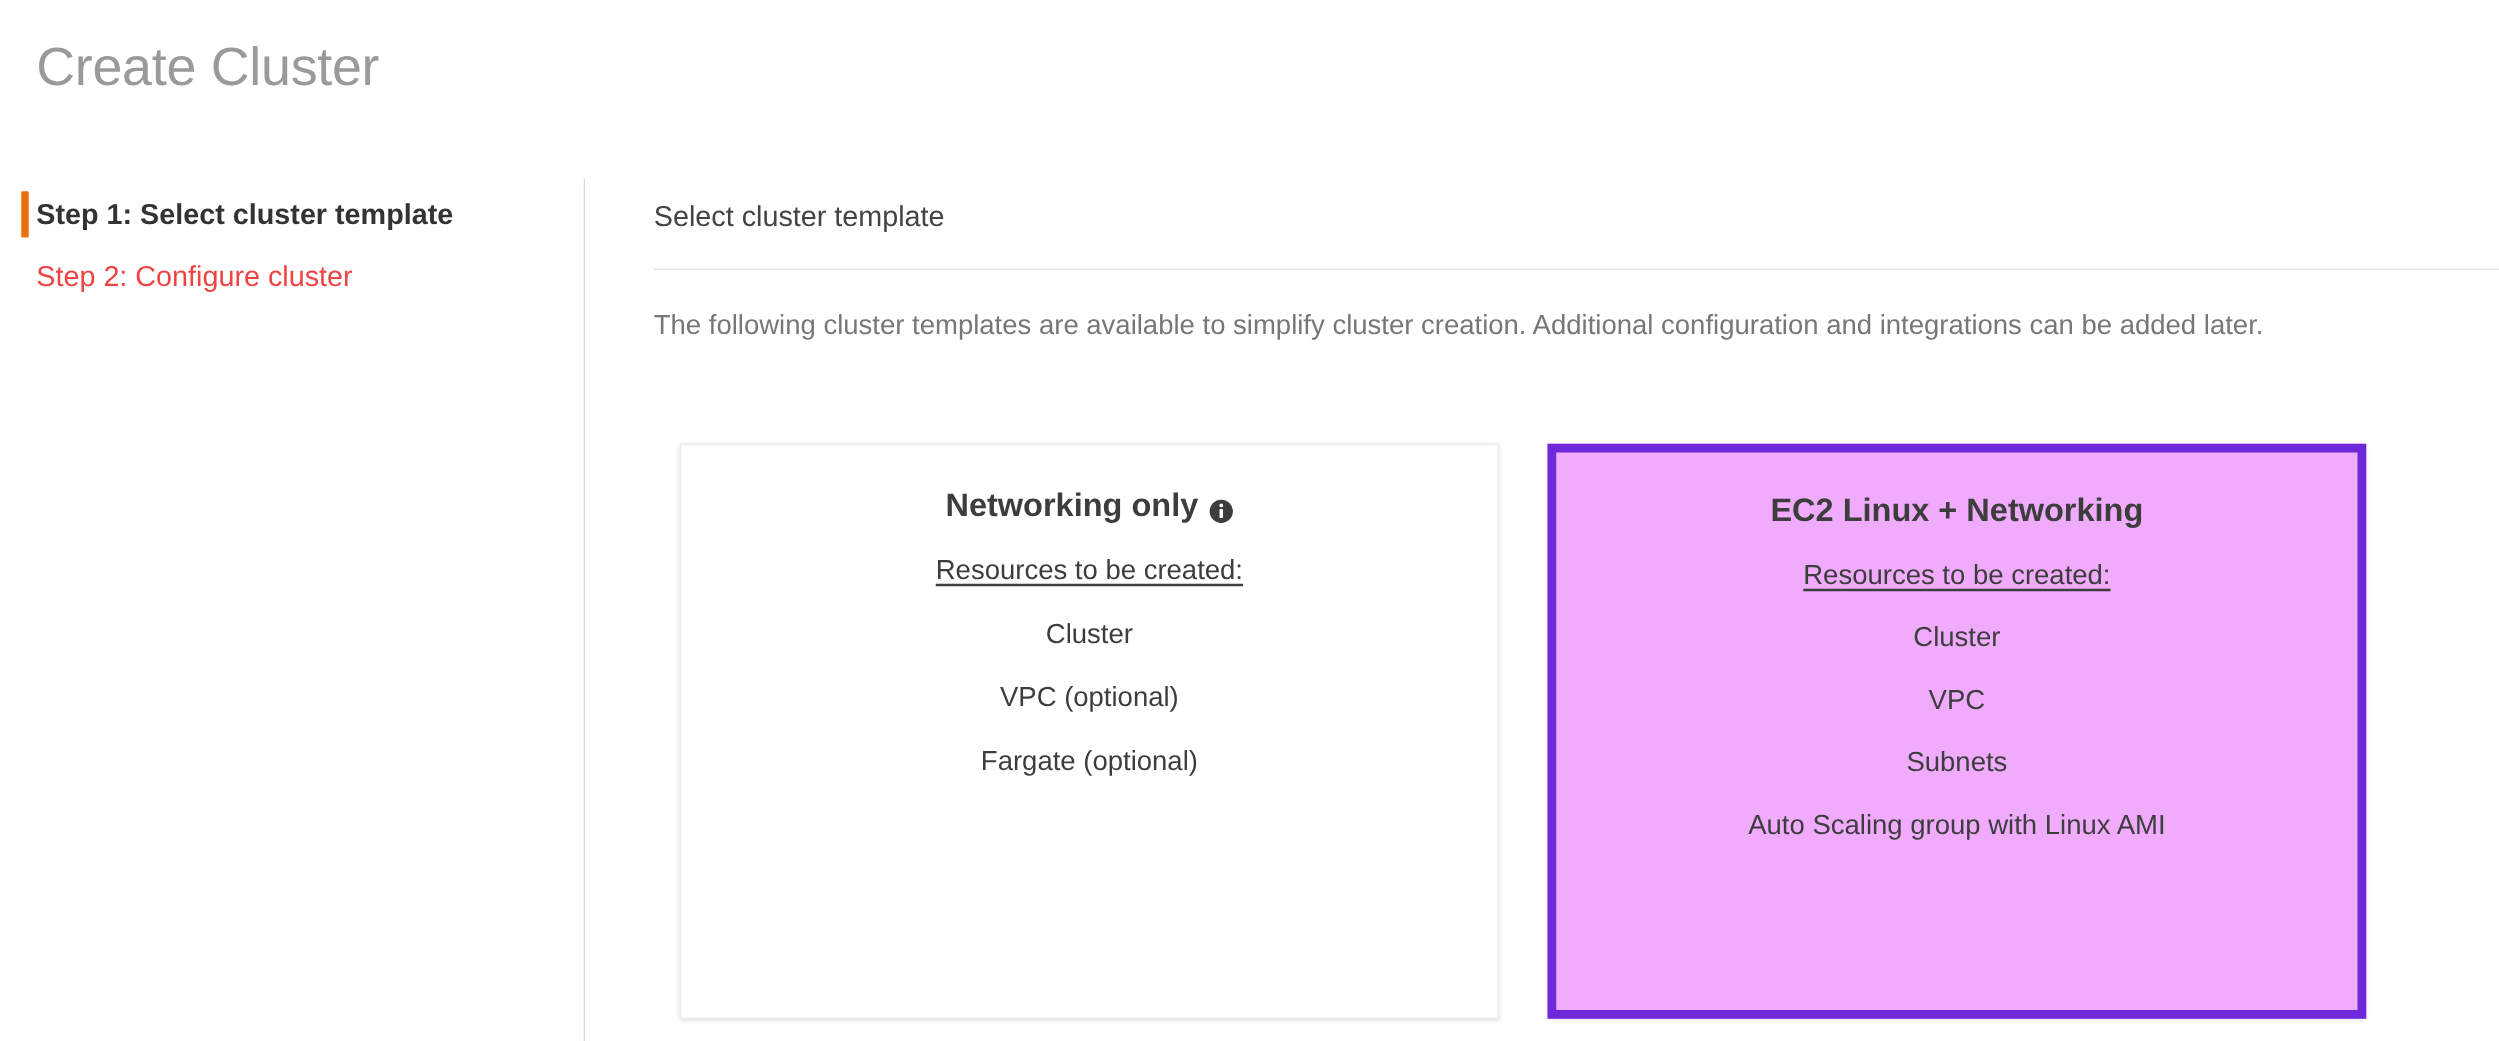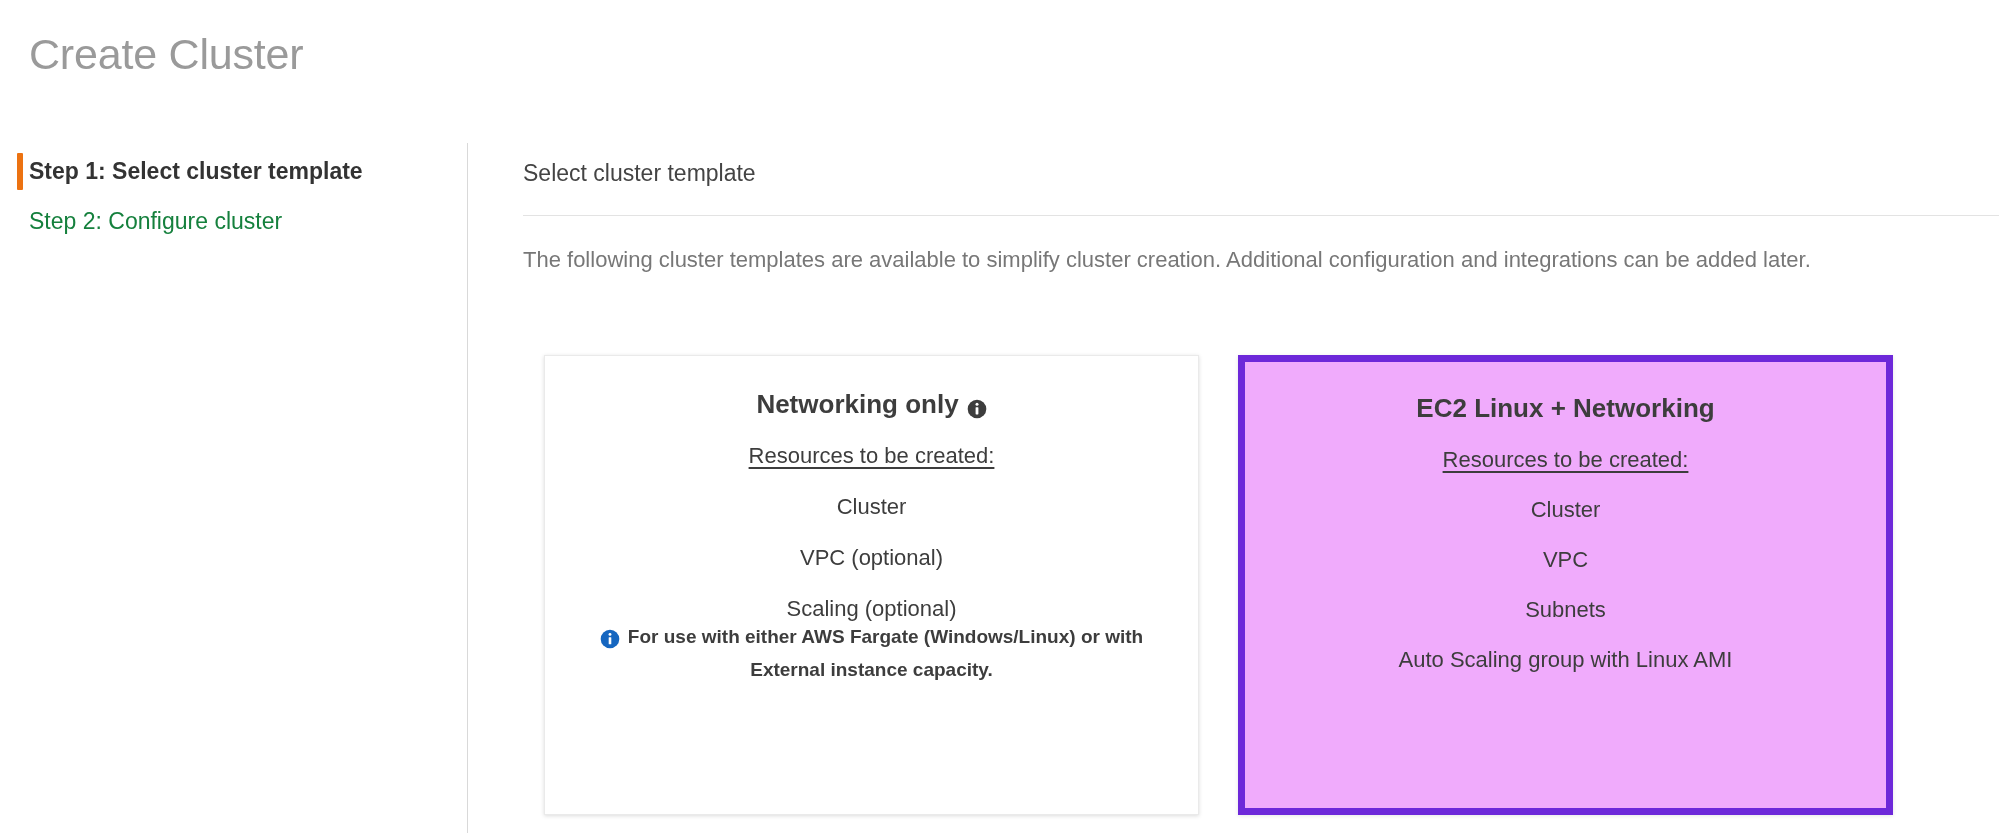--- a/index.html
+++ b/index.html
@@ -73,21 +73,21 @@
     white-space: nowrap;
   }
   .step-item.step-1 .step-label {
     top: 8px;
     font-weight: 700;
     color: #333333;
   }
   .step-item.step-2 .step-label {
     top: 8px;
     font-weight: 400;
-    color: #15803d;
+    color: #ef4444;
   }
 
   .sidebar-divider {
     position: absolute;
     left: 467px;
     top: 143px;
     width: 1px;
     height: 690px;
     background: #d9d9d9;
   }
@@ -264,30 +264,23 @@
                 <circle cx="10" cy="5.3" r="1.5" fill="#ffffff"></circle>
                 <rect x="8.6" y="8.2" width="2.8" height="7.2" rx="0.6" fill="#ffffff"></rect>
               </svg></span>
         </div>
 
         <div class="card-subtitle">Resources to be created:</div>
 
         <ul class="resource-list">
           <li>Cluster</li>
           <li>VPC (optional)</li>
-          <li>Scaling (optional)</li>
+          <li>Fargate (optional)</li>
         </ul>
 
-        <div class="card-note">
-          <span class="info-icon-blue"><svg width="20" height="20" viewBox="0 0 20 20" xmlns="http://www.w3.org/2000/svg">
-                <circle cx="10" cy="10" r="9.3" fill="#1566c0"></circle>
-                <circle cx="10" cy="5.4" r="1.45" fill="#ffffff"></circle>
-                <rect x="8.7" y="8.2" width="2.6" height="7" rx="0.5" fill="#ffffff"></rect>
-              </svg></span><span>For use with either AWS Fargate (Windows/Linux) or with External instance capacity.</span>
-        </div>
 
       </div>
 
       <div class="template-card card-2">
 
         <div class="card-title">EC2 Linux + Networking</div>
 
         <div class="card-subtitle">Resources to be created:</div>
 
         <ul class="resource-list">

